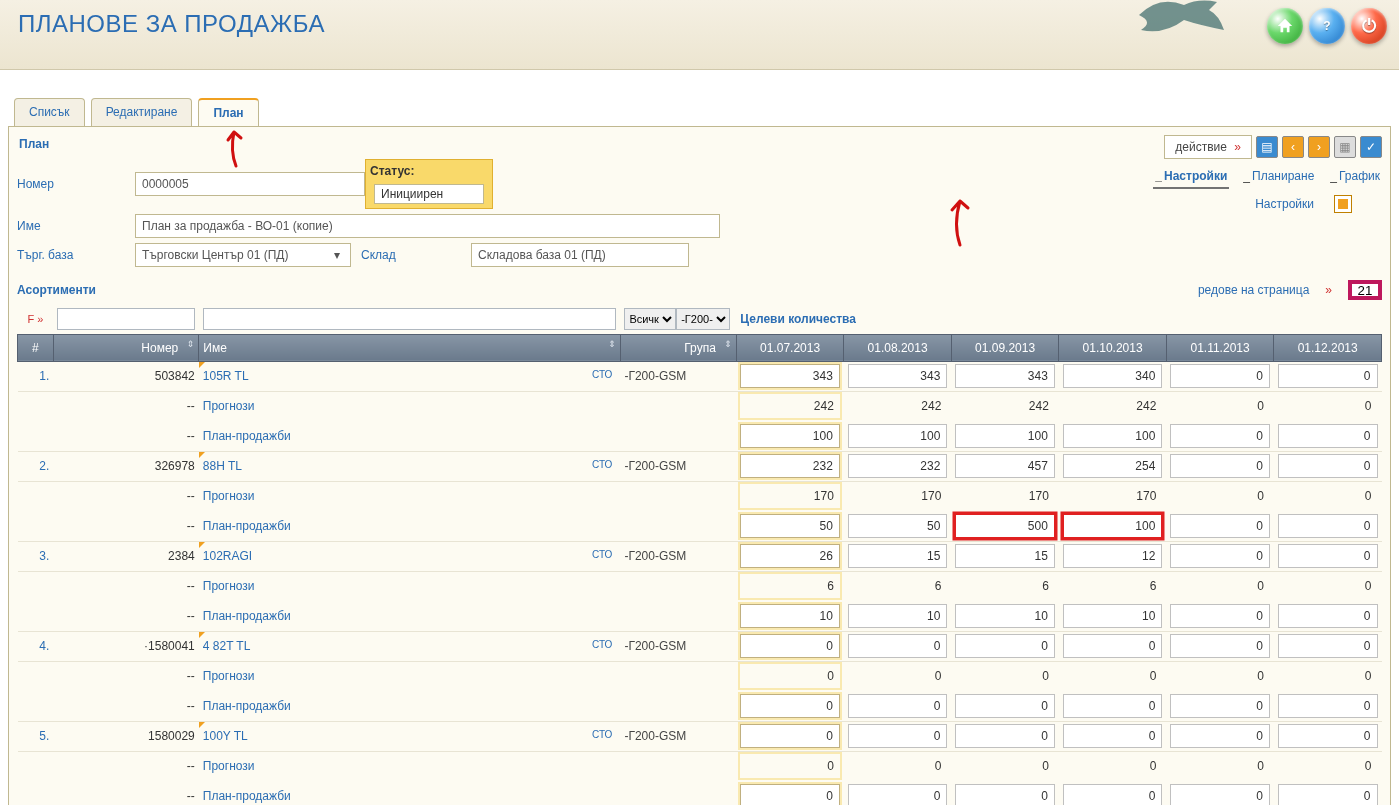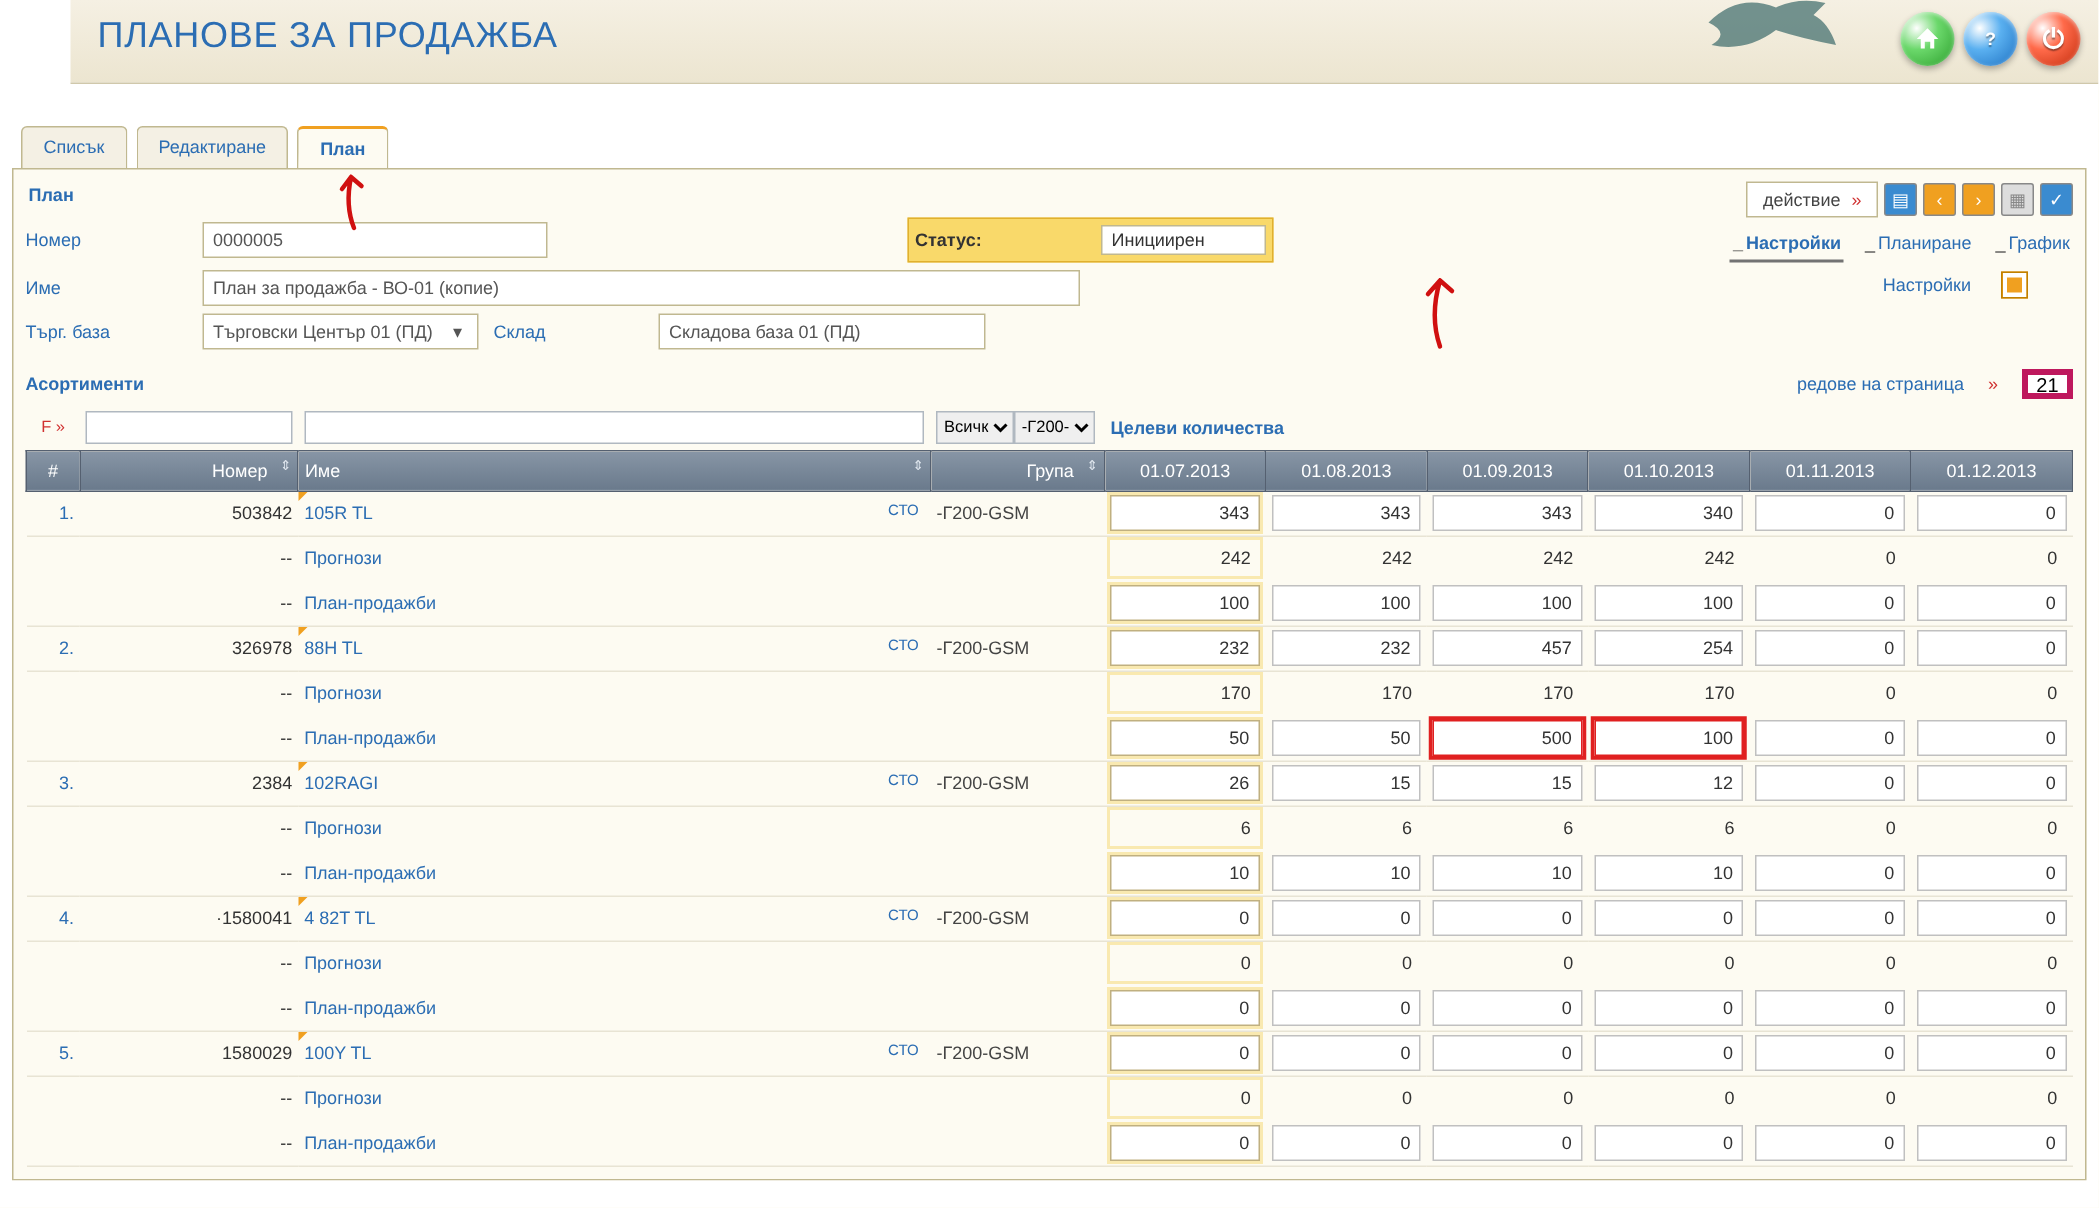--- a/index.html
+++ b/index.html
@@ -1,43 +1,43 @@
 <!DOCTYPE html>
 <html><head>
 <meta charset="utf-8">
 <style>
 * { box-sizing: border-box; margin: 0; padding: 0; }
 body { font-family: Tahoma, Verdana, sans-serif; font-size: 12px; color: #333; background: #fff; }
-.topbar { background: linear-gradient(#f5f0e3, #ece5d0); height: 56px; position: relative; border-bottom: 1px solid #d0c8ab; margin-left: 47px; }
+.topbar { background: linear-gradient(#f5f0e3, #ece5d0); height: 70px; position: relative; border-bottom: 1px solid #d0c8ab; }
 .page-title { color: #2b6db3; font-size: 24px; font-weight: normal; padding: 10px 0 0 18px; letter-spacing: 0.5px;}
 .top-icons { position: absolute; right: 12px; top: 8px; display: flex; gap: 6px; }
 .ticon { width: 36px; height: 36px; border-radius: 50%; display: flex; align-items: center; justify-content: center; background: radial-gradient(circle at 30% 30%, #fff, var(--c1) 40%, var(--c2)); box-shadow: 0 2px 4px rgba(0,0,0,.3), inset 0 1px 3px rgba(255,255,255,.6); cursor: pointer; color: #fff; font-weight: bold; text-shadow: 0 1px 1px rgba(0,0,0,.4);}
 .ticon.home { --c1:#6bd86b; --c2:#2a9d2a; }
 .ticon.help { --c1:#5ab0f0; --c2:#1c6fc0; }
 .ticon.power{ --c1:#ff6a4a; --c2:#c02a0a; font-size:18px;}
 .bird { position:absolute; right:170px; top:-10px; width:100px; height:50px; }
 .body-wrap { padding: 0 8px; }
 .tabs { margin-top: 28px; margin-left:6px; display: flex; }
 .tab { border:1px solid #c0b890; border-bottom:none; padding:6px 14px; background:#f4f0e4; color:#2b6db3; margin-right:6px; border-top-left-radius:4px; border-top-right-radius:4px; cursor:pointer; position:relative;}
 .tab.active { background:#fdfbf2; border-top:2px solid #f0a020; font-weight:bold;}
 .content { border:1px solid #c0b890; background:#fdfbf2; padding:8px; border-top-left-radius:0; }
 .section-title { color:#2b6db3; font-weight:bold; margin:2px 0 8px 2px; }
 .form-area { display:flex; gap:20px; align-items:flex-start;}
 .form-left { flex:1; }
 .form-row { display:flex; align-items:center; margin-bottom:5px; }
 .form-row label { width:118px; color:#2b6db3; font-size:12px; }
 .form-row input, .form-row .combo { height:24px; border:1px solid #c0b890; background:#fff; padding:0 6px; font-size:12px; color:#555;}
 .form-row .num { width:230px; }
 .form-row .nm { width:585px; }
-.form-row .tc { width:184px; }
+.form-row .tc { width:216px; }
 .form-row .lab2 { width:120px; padding-left:10px; color:#2b6db3;}
 .form-row .sb { width:218px; position:relative;}
 .combo { display:flex; align-items:center; justify-content:space-between;}
 .combo-arr { width:14px;height:14px; display:inline-flex;align-items:center;justify-content:center;}
-.status-box { background:#f9d96a; border:1px solid #e0b030; padding:4px; display:inline-flex; align-items:center; gap:6px; margin-left:240px;}
+.status-box { background:#f9d96a; border:1px solid #e0b030; padding:4px; display:inline-flex; align-items:center; gap:6px; flex-direction:column;}
 .status-box label{ color:#333; font-weight:bold;}
 .status-box .sv{ background:#fff; border:1px solid #c0b890; padding:2px 14px 2px 6px; min-width:110px; display:inline-block;}
 .right-panel { width:460px; }
 .action-bar { display:flex; justify-content:flex-end; align-items:center; gap:4px; margin-bottom:6px;}
 .action-btn { background:#fff; border:1px solid #c0b890; padding:4px 10px; color:#444; cursor:pointer; font-size:12px;}
 .action-btn .chr { color:#d03030; margin-left:4px;}
 .navicon { width:22px; height:22px; display:inline-flex; align-items:center; justify-content:center; border:1px solid #888; border-radius:2px; color:#fff; font-size:12px; cursor:pointer;}
 .sub-tabs { display:flex; gap:12px; justify-content:flex-end; margin:6px 0;}
 .sub-tab { color:#2b6db3; cursor:pointer; padding:4px 2px;}
 .sub-tab.active { border-bottom:2px solid #737373; font-weight:bold;}

